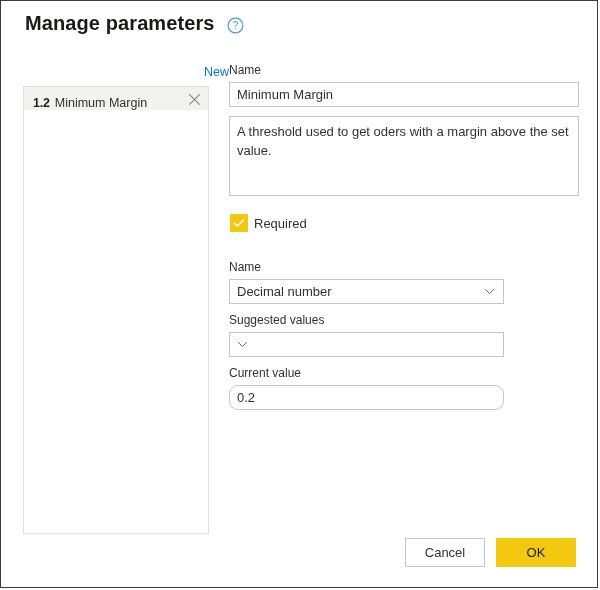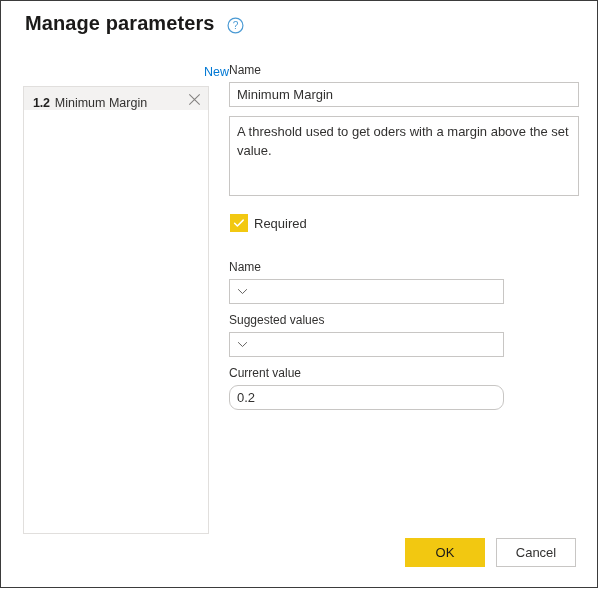--- a/index.html
+++ b/index.html
@@ -277,20 +277,21 @@
         <svg width="12" height="12" viewBox="0 0 12 12" aria-hidden="true">
           <path d="M1.6 6.2 L4.4 9 L10.2 3.1" fill="none" stroke="#ffffff" stroke-width="1.5" stroke-linecap="round" stroke-linejoin="round"></path>
         </svg>
       </span>
       <span id="required-label">Required</span>
     </div>
 
     <div class="field-block">
       <div class="field-label">Name</div>
       <div class="select-box">
+        <span class="select-value">Decimal number</span>
         <svg class="chev" viewBox="0 0 12 12" aria-hidden="true">
           <path d="M1.5 3.8 L6 8.2 L10.5 3.8" fill="none" stroke="#605e5c" stroke-width="1.05" stroke-linecap="round" stroke-linejoin="round"></path>
         </svg>
       </div>
     </div>
 
     <div class="field-block">
       <div class="field-label">Suggested values</div>
       <div class="select-box">
         <svg class="chev" viewBox="0 0 12 12" aria-hidden="true">
@@ -300,17 +301,17 @@
     </div>
 
     <div class="field-block">
       <div class="field-label">Current value</div>
       <input class="text-input short-input" type="text" value="0.2" style="">
     </div>
 
   </div>
 
   <div id="footer">
+    <button class="btn btn-secondary">Cancel</button>
     <button class="btn btn-primary">OK</button>
-    <button class="btn btn-secondary">Cancel</button>
   </div>
 
 </div>
 
 </body></html>

